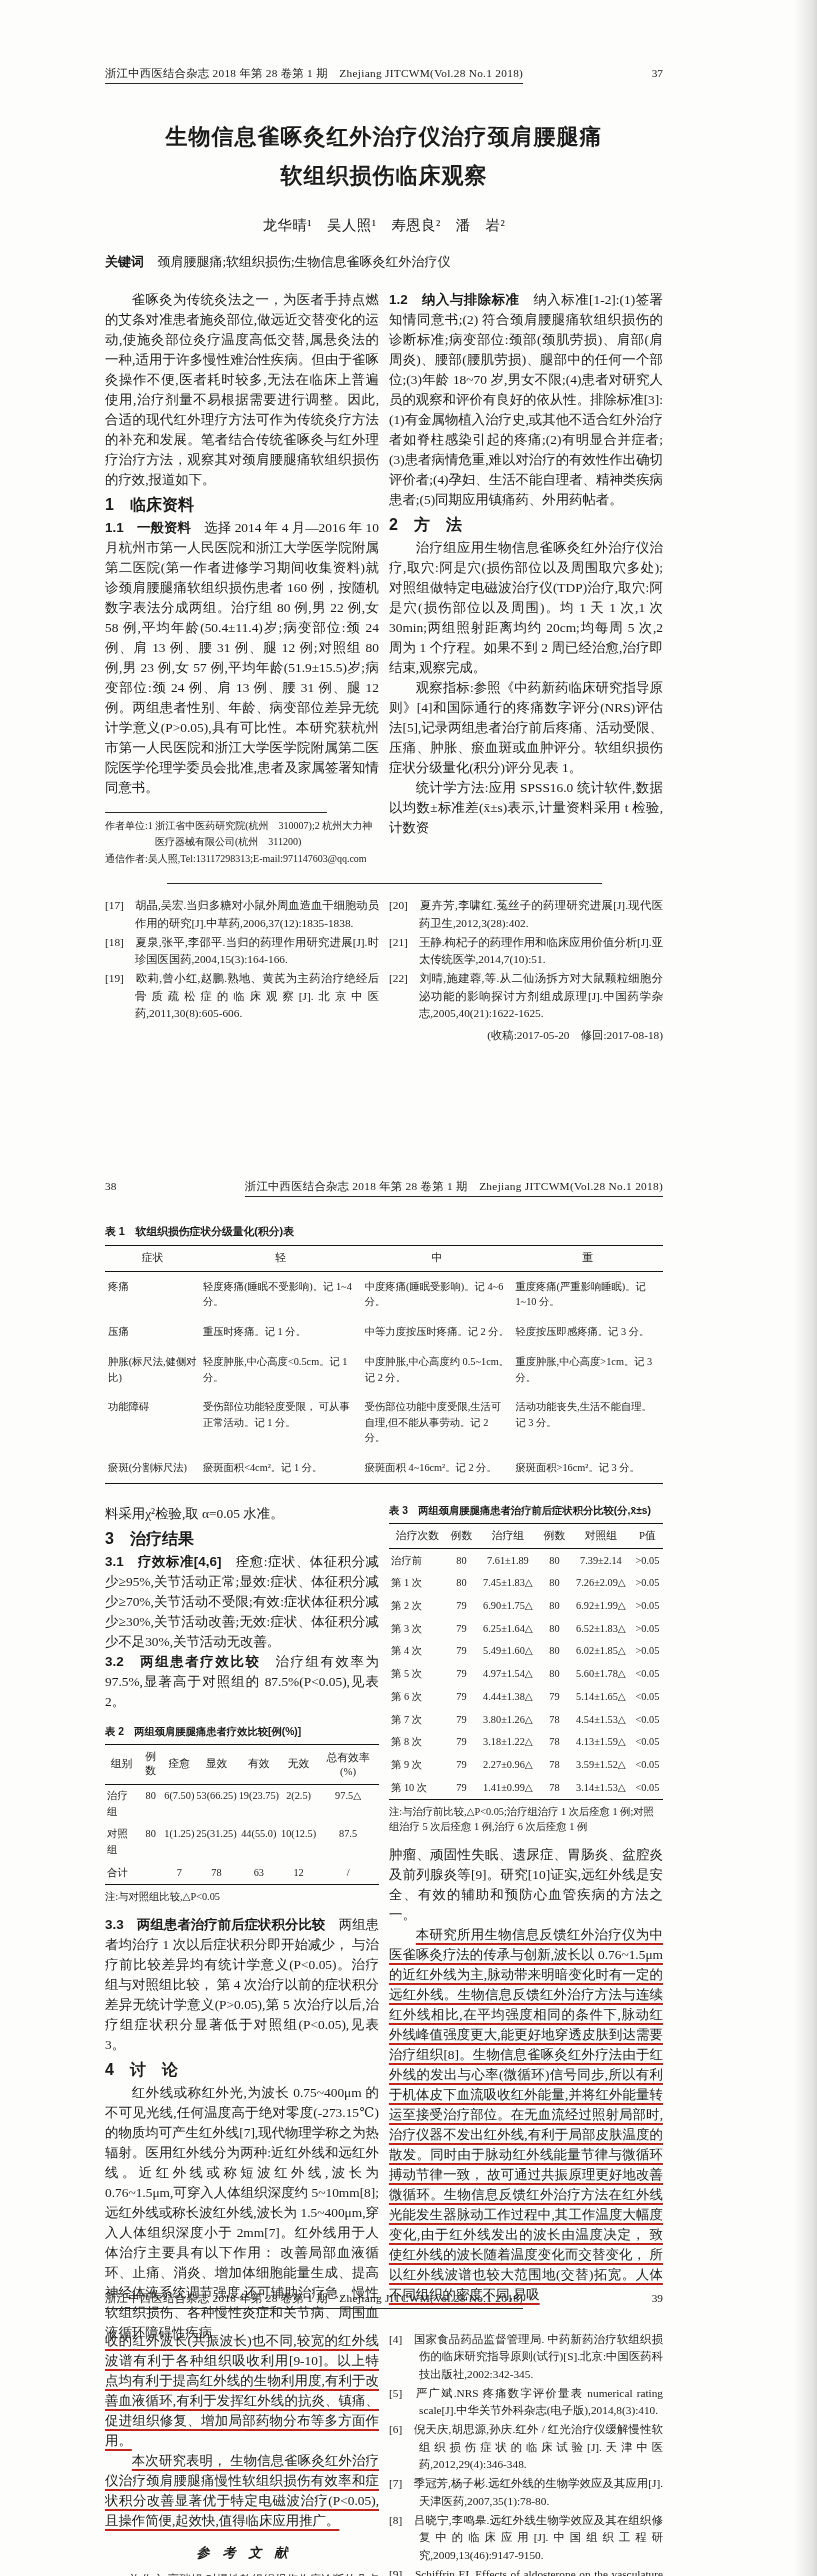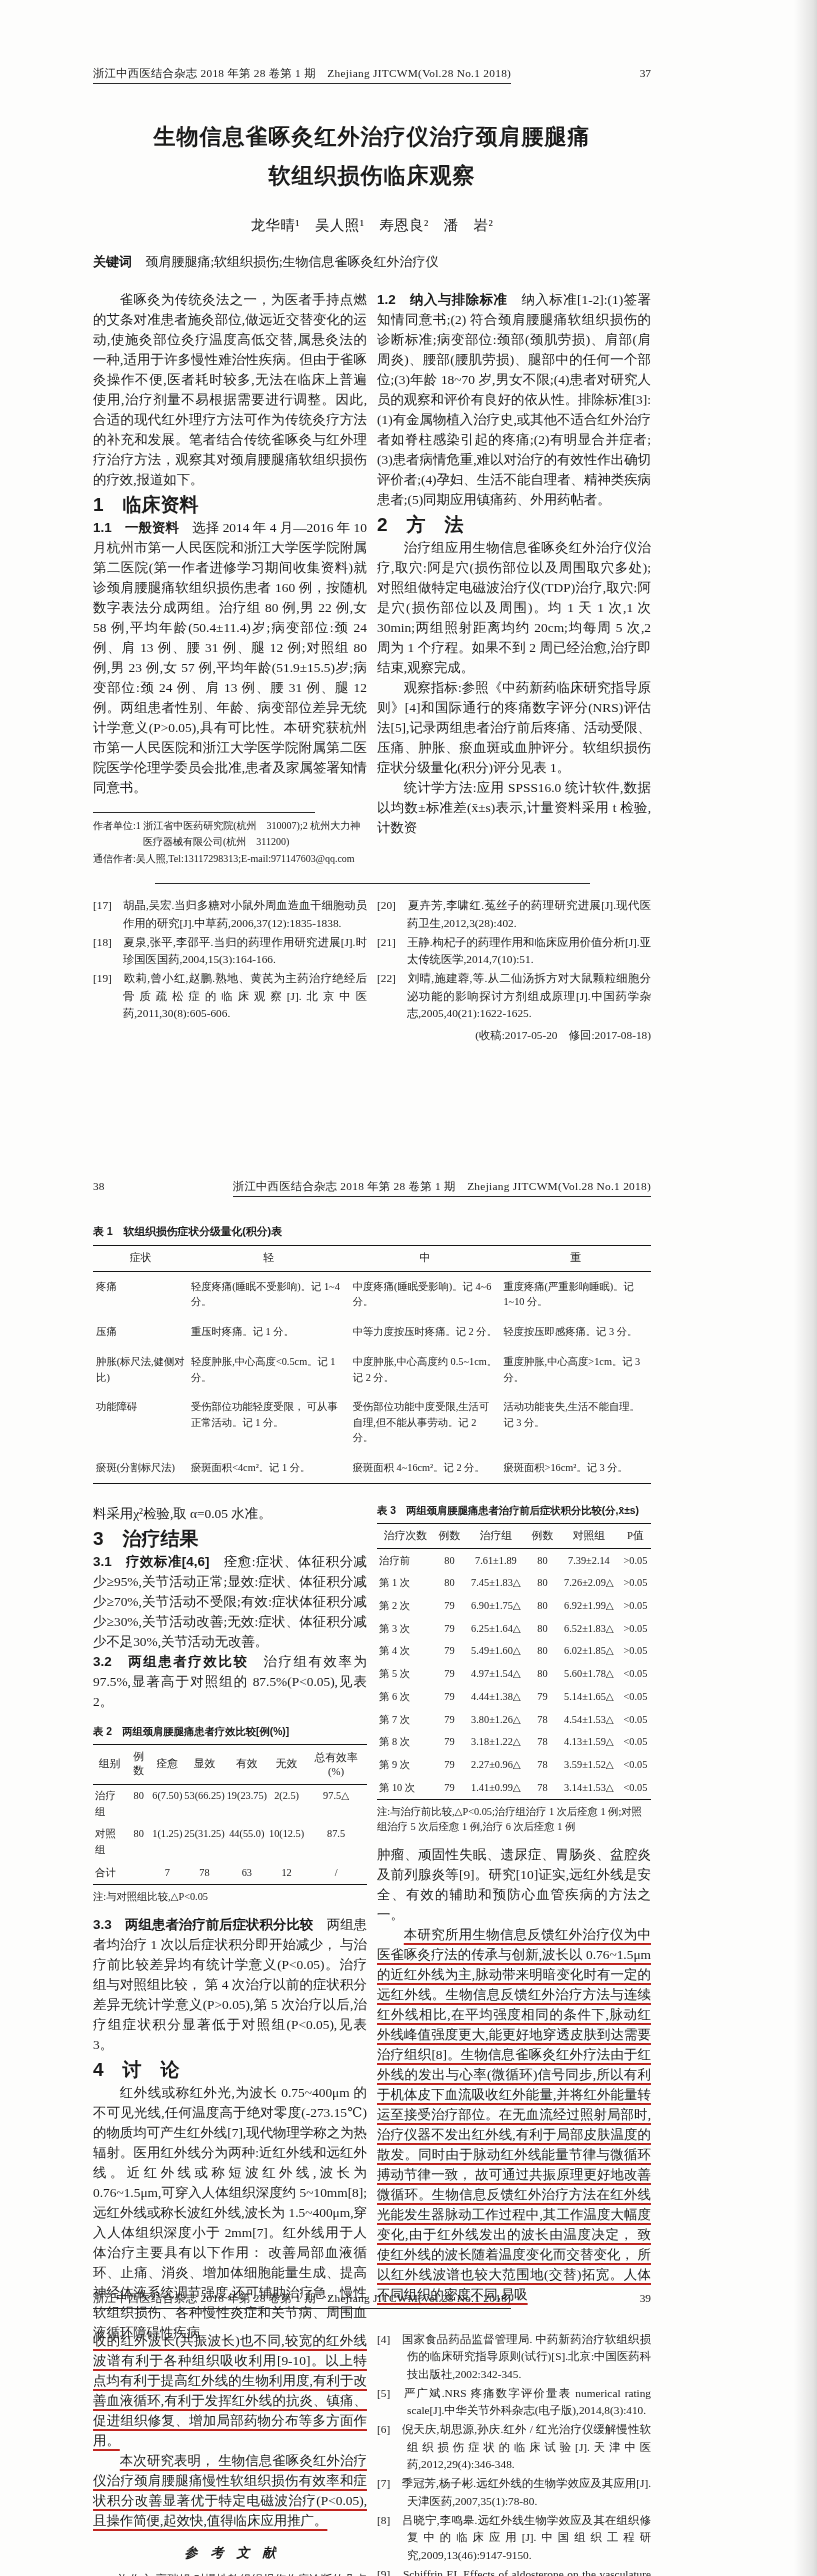--- a/index.html
+++ b/index.html
@@ -4,41 +4,41 @@
 <style>
   html,body{margin:0;padding:0;background:#ffffff;}
   .canvas{
     position:relative;width:818px;height:3329px;overflow:hidden;
     background:#fdfdfc;color:#1b1b1b;
     font-family:"Liberation Serif","DejaVu Serif",serif;
   }
   .scan-edge-right{position:absolute;top:0;right:0;width:24px;height:100%;
     background:linear-gradient(to right,rgba(0,0,0,0) 0%,rgba(0,0,0,0.10) 80%,rgba(0,0,0,0.16) 100%);pointer-events:none;}
 
-  .page{position:absolute;left:0;width:742px;}
+  .page{position:absolute;left:12px;width:742px;}
   .inner{margin:0 91px 0 93px;}
 
   .pagehead{display:flex;justify-content:space-between;align-items:baseline;
     font-size:11.3px;line-height:15.5px;}
   .pagehead .jh{border-bottom:1px solid #2a2a2a;padding-bottom:1.5px;letter-spacing:0.3px;}
   .pagehead .pno{font-size:11.3px;}
 
   .title{font-size:22px;font-weight:bold;text-align:center;line-height:39px;margin:33px 0 0 0;letter-spacing:1px;}
   .authors{text-align:center;font-size:14.4px;margin-top:20.6px;letter-spacing:0.5px;}
   .kwline{font-size:13px;margin-top:17.5px;line-height:20.6px;}
   .kwlabel{font-family:"Liberation Sans","DejaVu Sans",sans-serif;font-weight:bold;margin-right:13.4px;}
 
   .cols{display:flex;gap:10px;margin-top:17.5px;}
   .col{width:309px;}
 
   p.body{font-size:13.4px;line-height:20px;text-align:justify;margin:0;}
   p.ind{text-indent:2em;}
   .runin{font-family:"Liberation Sans","DejaVu Sans",sans-serif;font-weight:bold;}
   h3.sec{font-family:"Liberation Sans","DejaVu Sans",sans-serif;font-weight:bold;
-    font-size:19px;line-height:25px;margin:2.1px 0 1px 0;}
+    font-size:16px;line-height:25px;margin:2.1px 0 1px 0;}
 
   .redline{text-decoration:underline;text-decoration-color:#c2251f;
     text-decoration-thickness:1.5px;text-underline-offset:4.1px;}
 
   .fnblock{margin-top:13.4px;}
   .fnrule{border:none;border-top:1px solid #2a2a2a;width:222px;margin:0 0 5.2px 0;}
   .fn{font-size:10px;line-height:16.5px;margin:0;padding-left:5em;text-indent:-5em;}
 
   .refsep{border:none;border-top:1px solid #2a2a2a;width:435px;margin:15.5px auto 13.4px auto;}
   .ref{font-size:11.3px;line-height:17.5px;text-align:justify;margin:0 0 1.5px 0;

